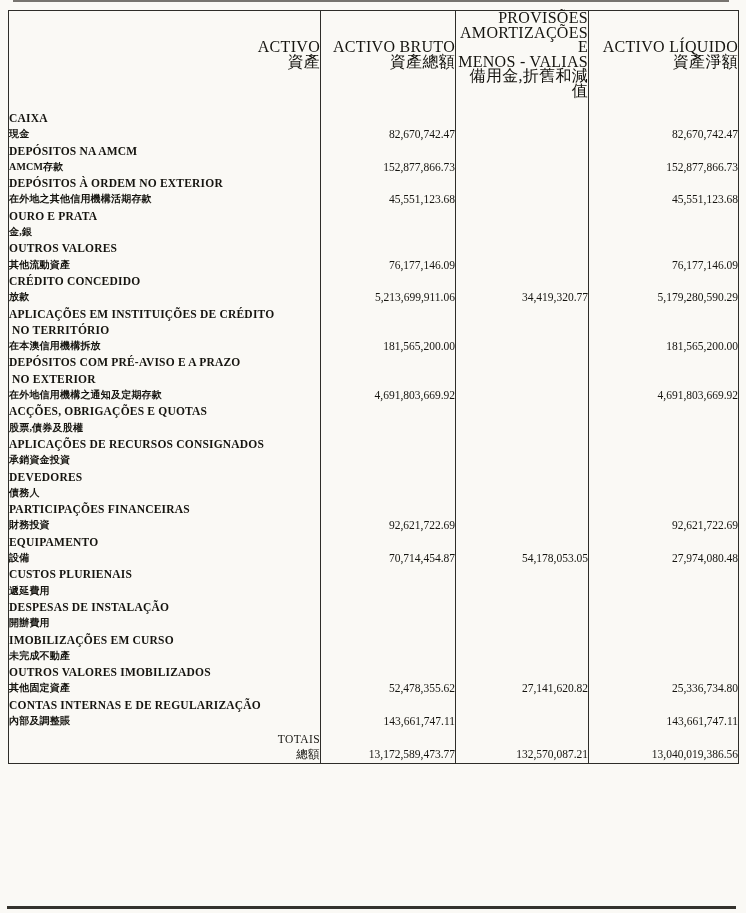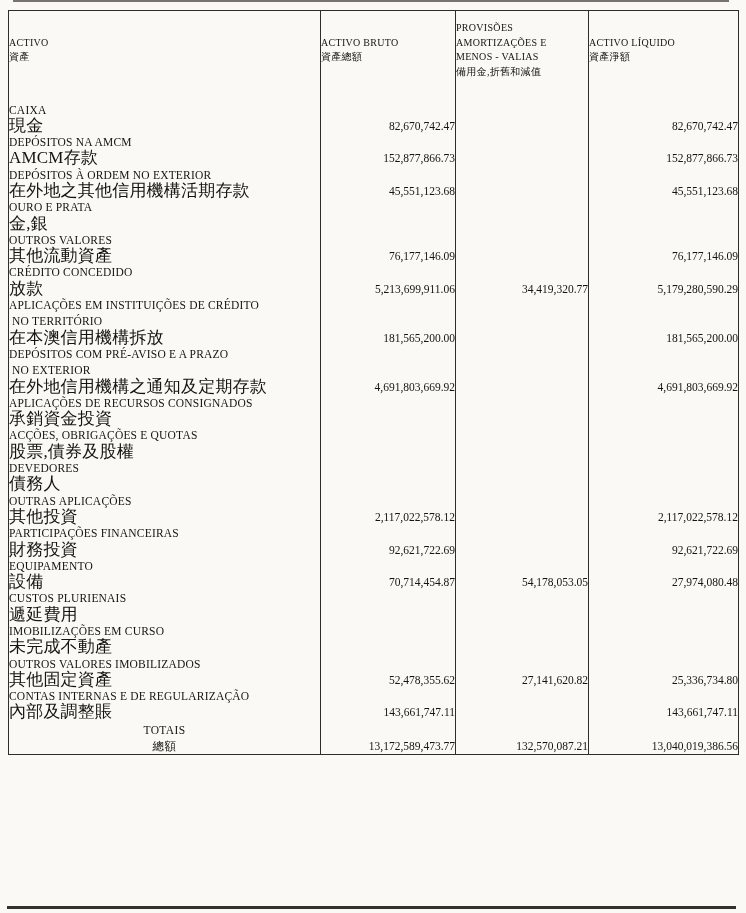--- a/index.html
+++ b/index.html
@@ -25,50 +25,50 @@
     width: 730px;
     border-collapse: collapse;
     table-layout: fixed;
     border: 1px solid #2e2d29;
   }
   .sheet th, .sheet td { padding: 0; border: 0; }
   .sheet th + th, .sheet td + td { border-left: 1px solid #2e2d29; }
   thead th {
     height: 79px;
     vertical-align: middle;
-    text-align: left;
+    text-align: right;
     font-weight: normal;
-    font-size: 10px;
+    font-size: 16px;
     line-height: 14.5px;
     letter-spacing: .3px;
     white-space: pre-line;
     border-bottom: 1px solid #2e2d29;
   }
   tbody td { vertical-align: bottom; }
   tbody tr:first-child td { padding-top: 12px; }
-  .label-cell { padding-left: 3px; padding-right: 2px; }
+  .label-cell { padding-left: 3px; padding-right: 2px; font-weight: bold; }
   .lbl { font-size: 11.5px; line-height: 16.3px; letter-spacing: .2px; }
   .pt { white-space: pre-wrap; }
-  .zh { font-size: 17px; }
+  .zh { font-size: 10px; }
   .val {
     text-align: right;
     font-size: 11.5px;
     line-height: 16.3px;
   }
   .v1 { padding-right: 12px; }
   .v2 { padding-right: 9px; }
   .v3 { padding-right: 24px; }
   tfoot td {
     border-top: 1px solid #2e2d29;
     height: 34px;
     vertical-align: bottom;
     padding-bottom: 4px;
   }
   .totals-label {
-    text-align: center;
+    text-align: right;
     padding-right: 5px;
     font-size: 11.5px;
     line-height: 15.5px;
     letter-spacing: .4px;
     white-space: pre-line;
   }
 </style>
 </head>
 <body>
 
@@ -166,53 +166,44 @@
           <div class="lbl pt">DEPÓSITOS COM PRÉ-AVISO E A PRAZO
  NO EXTERIOR</div>
           <div class="lbl zh">在外地信用機構之通知及定期存款</div>
         </td>
         <td class="val v1">4,691,803,669.92</td>
         <td class="val v2"></td>
         <td class="val v3">4,691,803,669.92</td>
       </tr>
       <tr>
         <td class="label-cell">
+          <div class="lbl pt">ACÇÕES, OBRIGAÇÕES E QUOTAS</div>
+          <div class="lbl zh">股票,債券及股權</div>
+        </td>
+        <td class="val v1"></td>
+        <td class="val v2"></td>
+        <td class="val v3"></td>
+      </tr>
+      <tr>
+        <td class="label-cell">
           <div class="lbl pt">APLICAÇÕES DE RECURSOS CONSIGNADOS</div>
           <div class="lbl zh">承銷資金投資</div>
         </td>
         <td class="val v1"></td>
         <td class="val v2"></td>
         <td class="val v3"></td>
       </tr>
       <tr>
         <td class="label-cell">
-          <div class="lbl pt">ACÇÕES, OBRIGAÇÕES E QUOTAS</div>
-          <div class="lbl zh">股票,債券及股權</div>
-        </td>
-        <td class="val v1"></td>
-        <td class="val v2"></td>
-        <td class="val v3"></td>
-      </tr>
-      <tr>
-        <td class="label-cell">
           <div class="lbl pt">DEVEDORES</div>
           <div class="lbl zh">債務人</div>
         </td>
         <td class="val v1"></td>
         <td class="val v2"></td>
         <td class="val v3"></td>
-      </tr>
-      <tr>
-        <td class="label-cell">
-          <div class="lbl pt">OUTRAS APLICAÇÕES</div>
-          <div class="lbl zh">其他投資</div>
-        </td>
-        <td class="val v1">2,117,022,578.12</td>
-        <td class="val v2"></td>
-        <td class="val v3">2,117,022,578.12</td>
       </tr>
       <tr>
         <td class="label-cell">
           <div class="lbl pt">PARTICIPAÇÕES FINANCEIRAS</div>
           <div class="lbl zh">財務投資</div>
         </td>
         <td class="val v1">92,621,722.69</td>
         <td class="val v2"></td>
         <td class="val v3">92,621,722.69</td>
       </tr>
@@ -222,20 +213,29 @@
           <div class="lbl zh">設備</div>
         </td>
         <td class="val v1">70,714,454.87</td>
         <td class="val v2">54,178,053.05</td>
         <td class="val v3">27,974,080.48</td>
       </tr>
       <tr>
         <td class="label-cell">
           <div class="lbl pt">CUSTOS PLURIENAIS</div>
           <div class="lbl zh">遞延費用</div>
+        </td>
+        <td class="val v1"></td>
+        <td class="val v2"></td>
+        <td class="val v3"></td>
+      </tr>
+      <tr>
+        <td class="label-cell">
+          <div class="lbl pt">DESPESAS DE INSTALAÇÃO</div>
+          <div class="lbl zh">開辦費用</div>
         </td>
         <td class="val v1"></td>
         <td class="val v2"></td>
         <td class="val v3"></td>
       </tr>
       <tr>
         <td class="label-cell">
           <div class="lbl pt">IMOBILIZAÇÕES EM CURSO</div>
           <div class="lbl zh">未完成不動產</div>
         </td>

